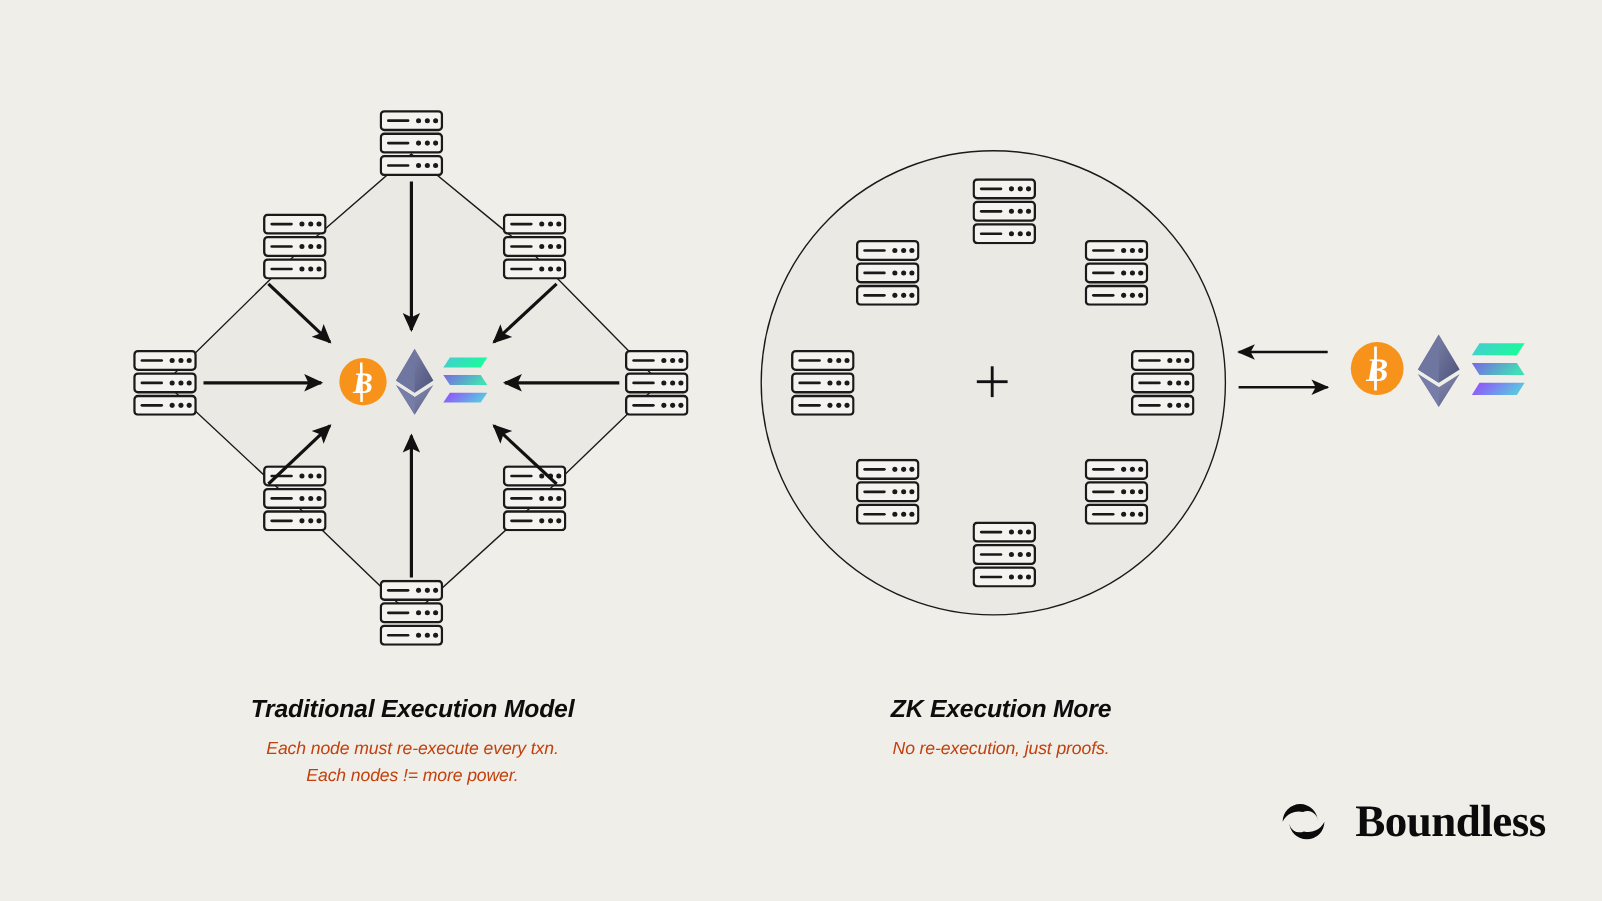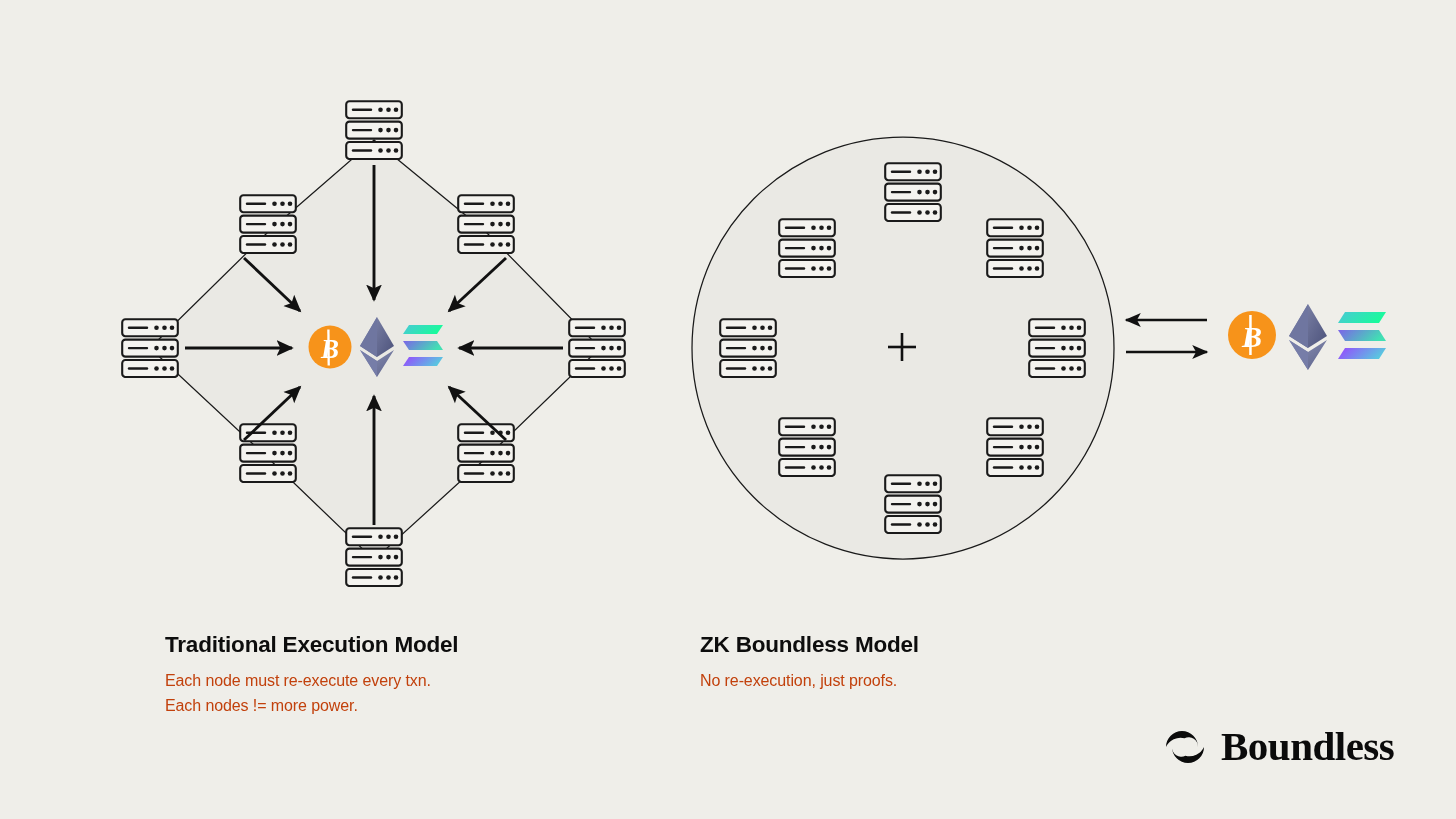--- a/index.html
+++ b/index.html
@@ -15,22 +15,23 @@
     font-family: "Liberation Sans", sans-serif;
   }
   .layer {
     position: absolute;
     left: 0; top: 0;
     width: 1456px;
     height: 819px;
   }
   .caption-block {
     position: absolute;
-    text-align: left;
+    text-align: center;
     width: 420px;
+    font-style: italic;
   }
   #caption-left  { left: 165px; top: 632px; }
   #caption-right { left: 700px; top: 632px; }
   .caption-title {
     font-size: 22.5px;
     font-weight: 700;
     color: #0D0D0D;
     letter-spacing: -0.2px;
     margin: 0 0 11px 0;
     line-height: 1.15;
@@ -42,21 +43,21 @@
     line-height: 1.55;
     margin: 0;
     letter-spacing: -0.1px;
   }
   #brand {
     position: absolute;
     left: 1162px;
     top: 726px;
     display: flex;
     align-items: center;
-    gap: 13px;
+    gap: 24px;
   }
   #brand-word {
     font-family: "Liberation Serif", serif;
     font-size: 41px;
     font-weight: 700;
     color: #0B0B0B;
     letter-spacing: -0.5px;
     line-height: 1;
     white-space: nowrap;
   }
@@ -219,21 +220,21 @@
     </g>
   </svg>
 
   <div class="caption-block" id="caption-left">
     <p class="caption-title">Traditional Execution Model</p>
     <p class="caption-line">Each node must re-execute every txn.</p>
     <p class="caption-line">Each nodes != more power.</p>
   </div>
 
   <div class="caption-block" id="caption-right">
-    <p class="caption-title">ZK Boundless Model</p>
+    <p class="caption-title">ZK Execution More</p>
     <p class="caption-line">No re-execution, just proofs.</p>
   </div>
 
   <div id="brand">
     <svg width="46" height="40" viewBox="0 0 46 40">
       <path d="M4 20 A16 16 0 0 1 36 20 A9.4 9.4 0 0 0 22.6 11.2 A16 16 0 0 0 4 20 Z" fill="#0B0B0B"></path>
       <path d="M42 20 A16 16 0 0 1 10 20 A9.4 9.4 0 0 0 23.4 28.8 A16 16 0 0 0 42 20 Z" fill="#0B0B0B"></path>
     </svg>
     <div id="brand-word">Boundless</div>
   </div>

